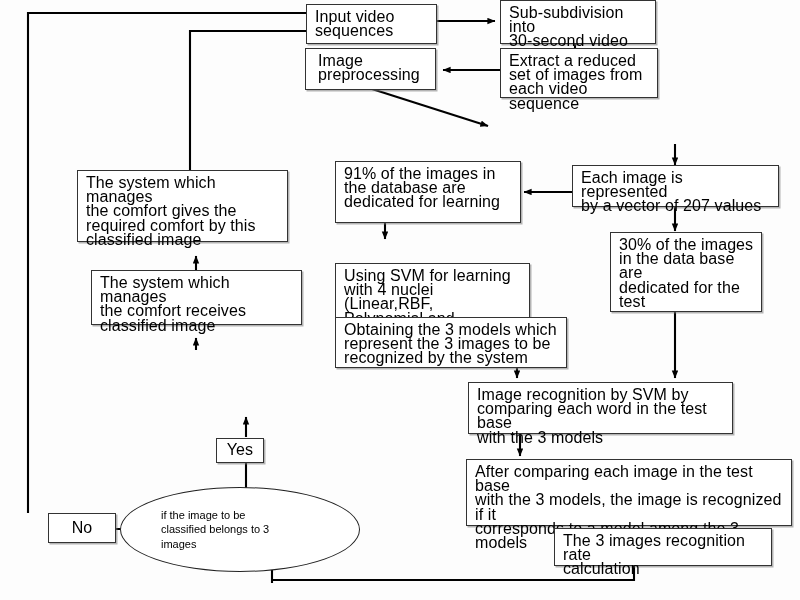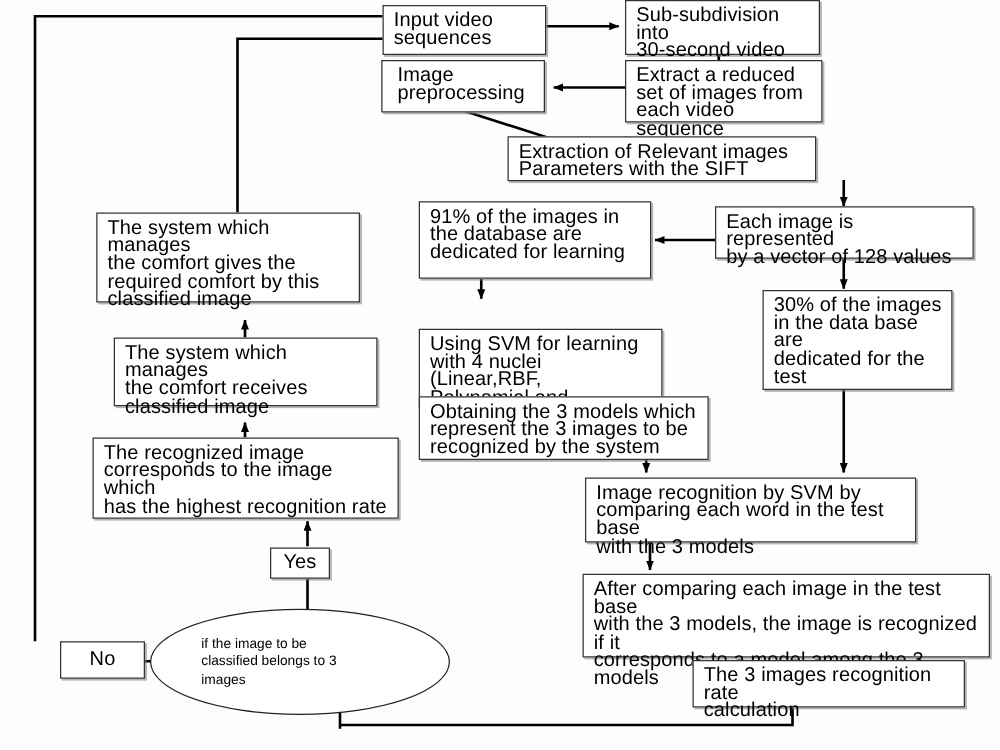--- a/index.html
+++ b/index.html
@@ -125,25 +125,23 @@
 30-second video
 sequences</div>
 
   <div class="node" style="left:305px; top:48px; width:131px; height:42px;padding-left:12px;">Image
 preprocessing</div>
 
   <div class="node" style="left:500px; top:48px; width:158px; height:50px;">Extract a reduced
 set of images from
 each video sequence</div>
 
-  <div class="node" style="left:406px; top:109px; width:247px; height:36px;">Extraction of Relevant images
-Parameters with the SIFT</div>
 
   <div class="node" style="left:572px; top:165px; width:207px; height:42px;">Each image is represented
-by a vector of 128 values</div>
+by a vector of 207 values</div>
 
   <div class="node" style="left:335px; top:161px; width:186px; height:62px;">91% of the images in
 the database are
 dedicated for learning</div>
 
   <div class="node" style="left:610px; top:232px; width:152px; height:80px;">30% of the images
 in the data base are
 dedicated for the
 test</div>
 
@@ -167,23 +165,20 @@
 calculation</div>
 
   <div class="ellipse" style="left:120px; top:487px; width:240px; height:85px;">if the image to be
 classified belongs to 3
 images</div>
 
   <div class="node center" style="left:216px; top:438px; width:48px; height:25px;">Yes</div>
 
   <div class="node center" style="left:8px; top:513px; width:68px; height:30px;margin-left:40px;">No</div>
 
-  <div class="node" style="left:74px; top:350px; width:245px; height:65px;">The recognized image
-corresponds to the image which
-has the highest recognition rate</div>
 
   <div class="node" style="left:91px; top:270px; width:211px; height:55px;">The system which manages
 the comfort receives
 classified image</div>
 
   <div class="node" style="left:77px; top:170px; width:211px; height:72px;">The system which manages
 the comfort gives the
 required comfort by this
 classified image</div>
 

